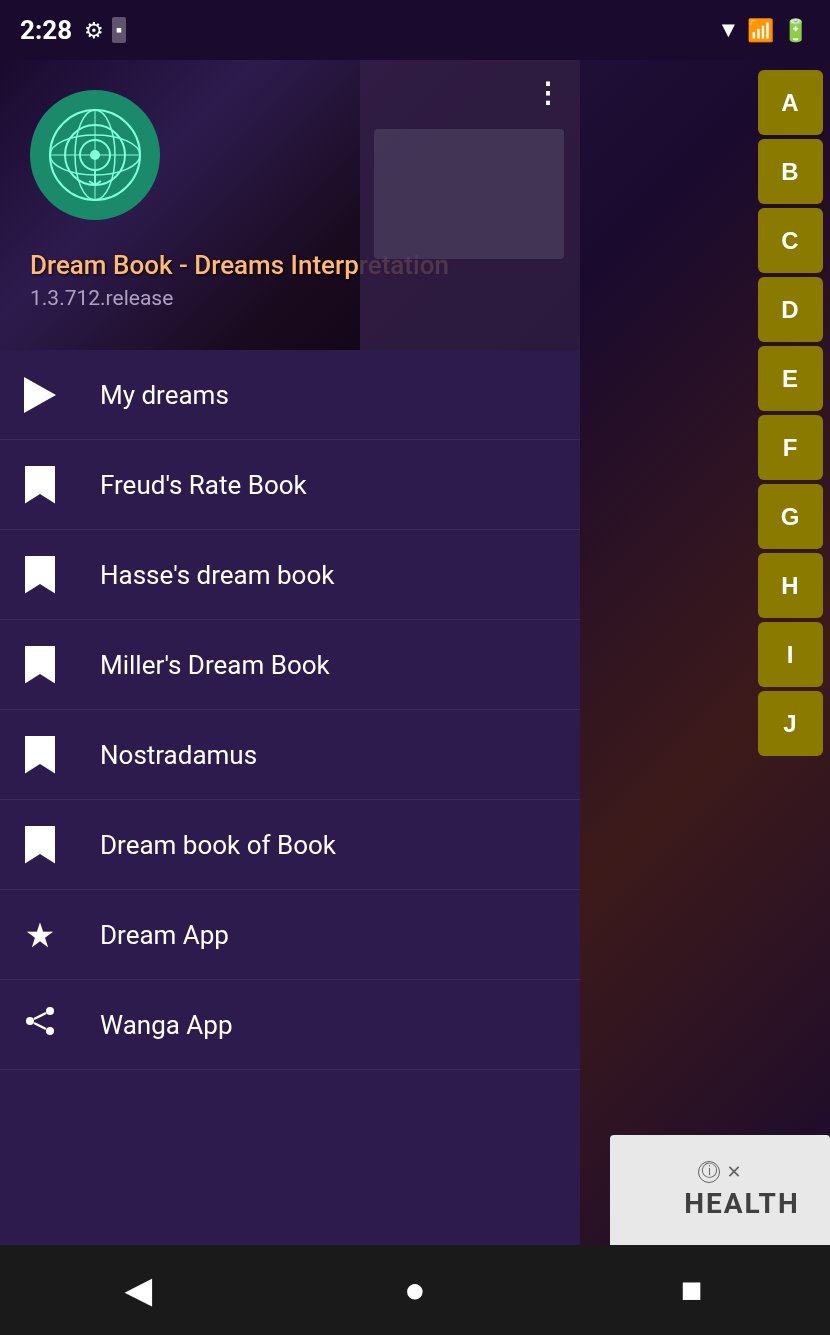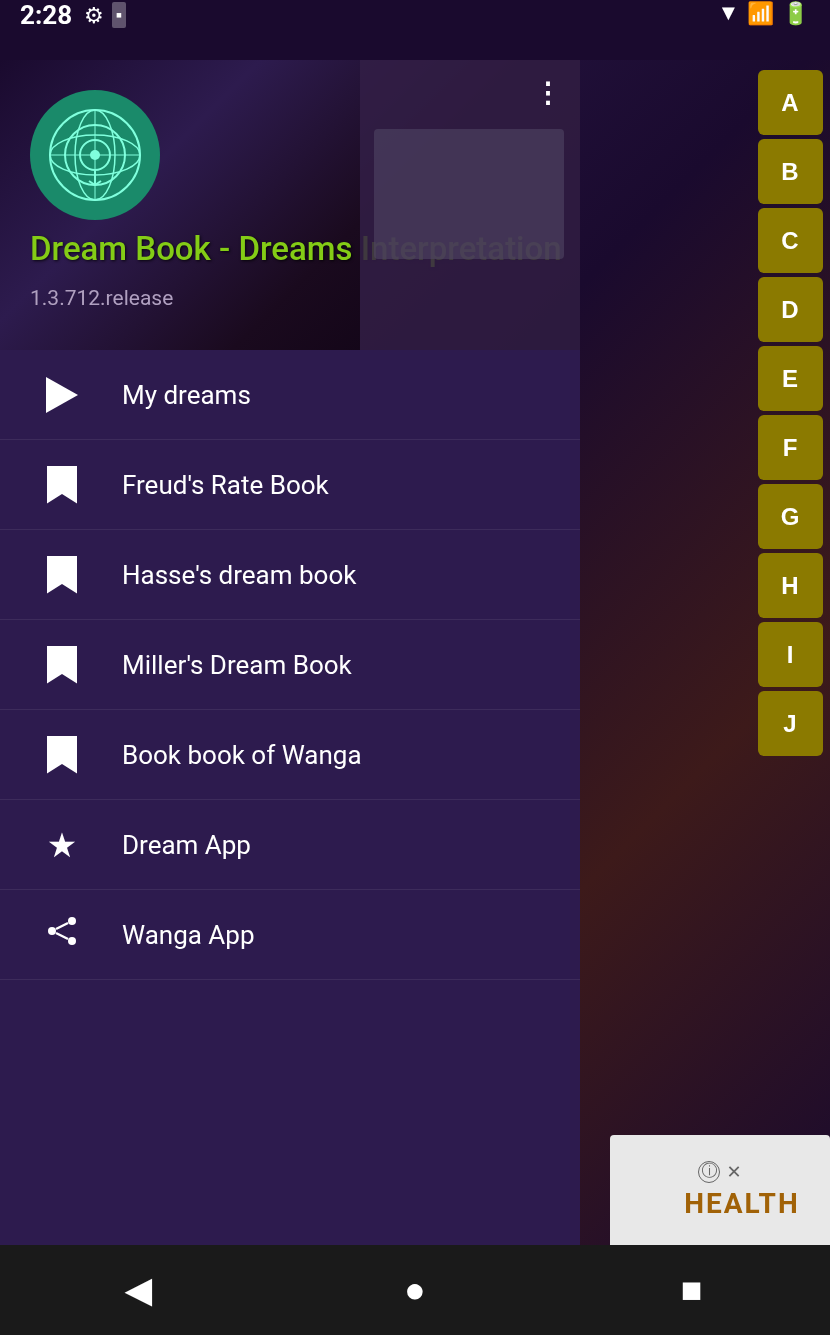--- a/index.html
+++ b/index.html
@@ -21,21 +21,21 @@
       overflow: hidden;
       display: flex;
       flex-direction: column;
     }
 
     
     .status-bar {
       background: #1a0a2e;
       height: 60px;
       display: flex;
-      align-items: flex-start;
+      align-items: center;
       justify-content: space-between;
       padding: 0 20px;
       flex-shrink: 0;
       z-index: 10;
     }
 
     .status-left {
       display: flex;
       align-items: center;
       gap: 12px;
@@ -173,30 +173,30 @@
       height: 100px;
     }
 
     .app-info {
       position: absolute;
       bottom: 40px;
       left: 30px;
     }
 
     .app-name {
-      color: #84cc16;
-      font-size: 33px;
+      color: #fdba74;
+      font-size: 26px;
       font-weight: 500;
       text-shadow: 1px 1px 3px rgba(0,0,0,0.8);
     }
 
     .app-version {
       color: #b0a0c0;
       font-size: 21px;
-      margin-top: 18px;
+      margin-top: 6px;
     }
 
     
     .header-right-panel {
       position: absolute;
       top: 0;
       right: 0;
       width: 220px;
       height: 100%;
       background: rgba(50, 30, 70, 0.85);
@@ -224,21 +224,21 @@
 
     
     .menu-items {
       flex: 1;
       overflow: hidden;
     }
 
     .menu-item {
       display: flex;
       align-items: center;
-      padding: 0 42px;
+      padding: 0 20px;
       height: 90px;
       cursor: pointer;
       border-bottom: 1px solid rgba(255,255,255,0.08);
       gap: 40px;
     }
 
     .menu-icon {
       width: 40px;
       height: 40px;
       display: flex;
@@ -337,21 +337,21 @@
 
     .ad-close {
       font-size: 18px;
       color: #666;
       cursor: pointer;
     }
 
     .ad-text {
       font-size: 28px;
       font-weight: bold;
-      color: #a16207;
+      color: #404040;
       letter-spacing: 2px;
       margin-left: 44px;
     }
 
   </style>
 </head>
 <body>
 
 <div class="phone-frame">
 
@@ -442,26 +442,32 @@
           <span class="menu-label">Hasse's dream book</span>
         </div>
 
         <div class="menu-item">
           <div class="menu-icon">
             <div class="bookmark-icon"></div>
           </div>
           <span class="menu-label">Miller's Dream Book</span>
         </div>
 
-
         <div class="menu-item">
           <div class="menu-icon">
             <div class="bookmark-icon"></div>
           </div>
-          <span class="menu-label">Book book of Wanga</span>
+          <span class="menu-label">Nostradamus</span>
+        </div>
+
+        <div class="menu-item">
+          <div class="menu-icon">
+            <div class="bookmark-icon"></div>
+          </div>
+          <span class="menu-label">Dream book of Book</span>
         </div>
 
         <div class="menu-item">
           <div class="menu-icon">
             <span class="star-icon">★</span>
           </div>
           <span class="menu-label">Dream App</span>
         </div>
 
         <div class="menu-item">

